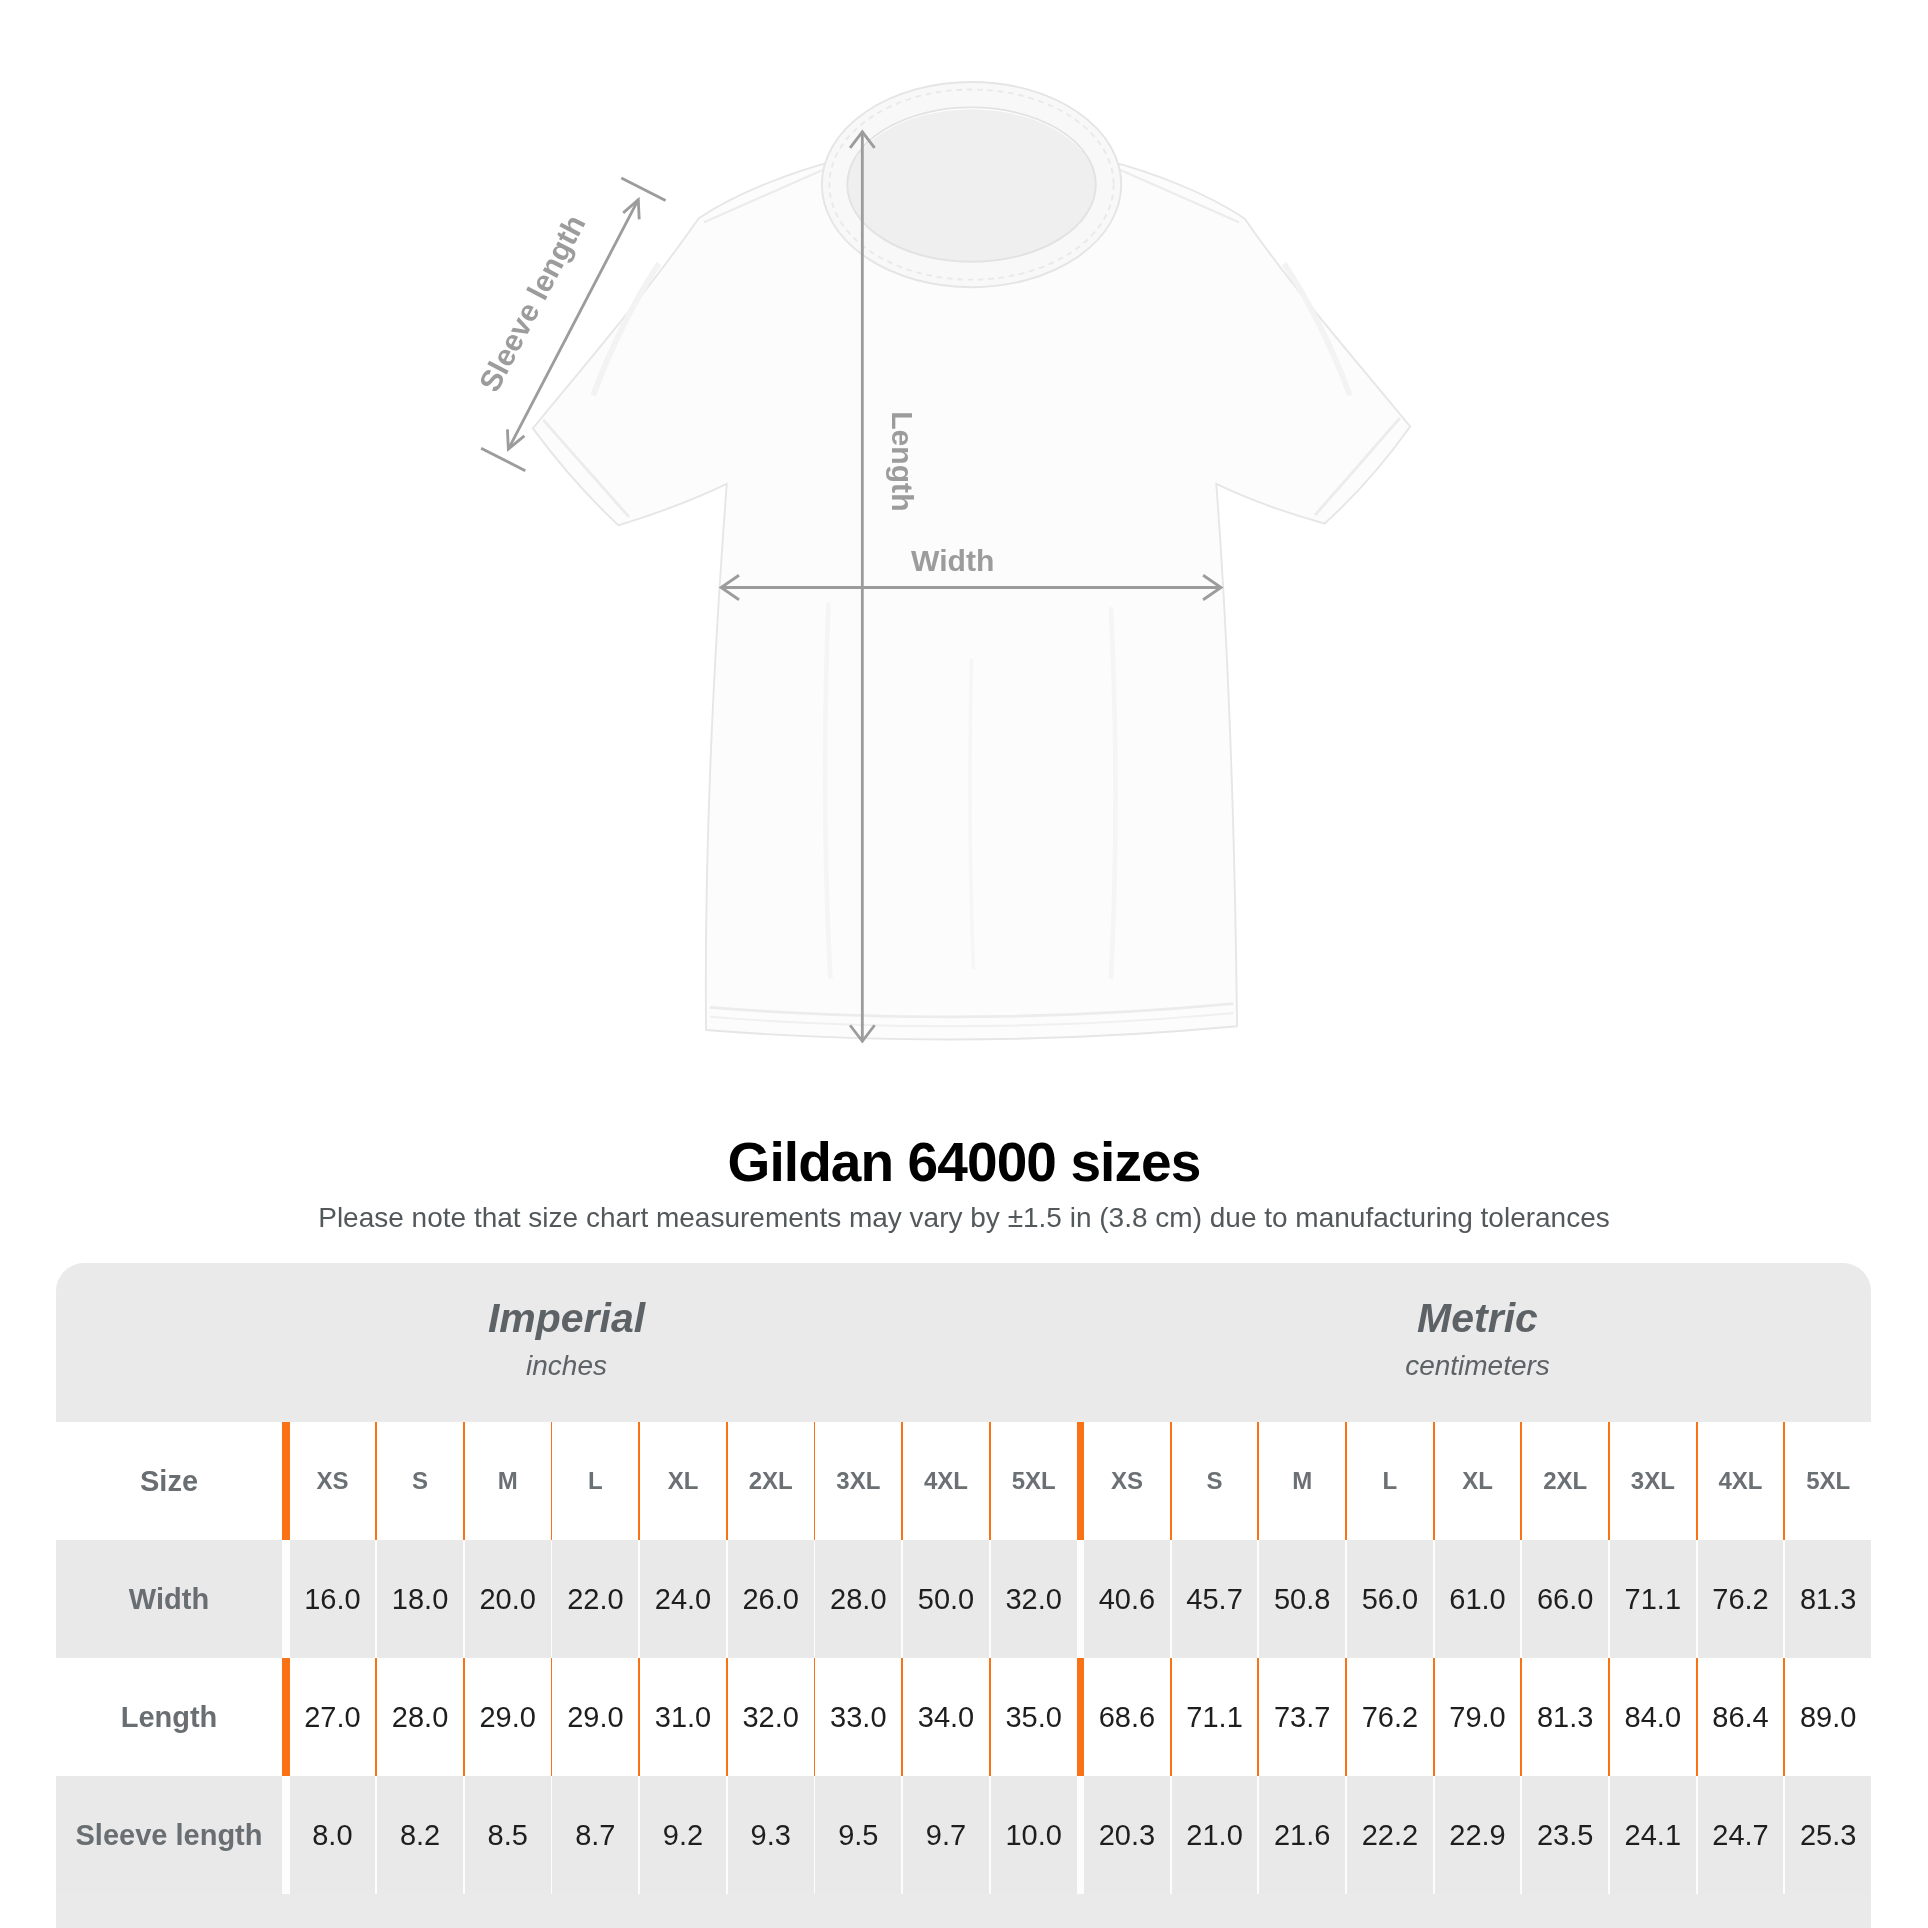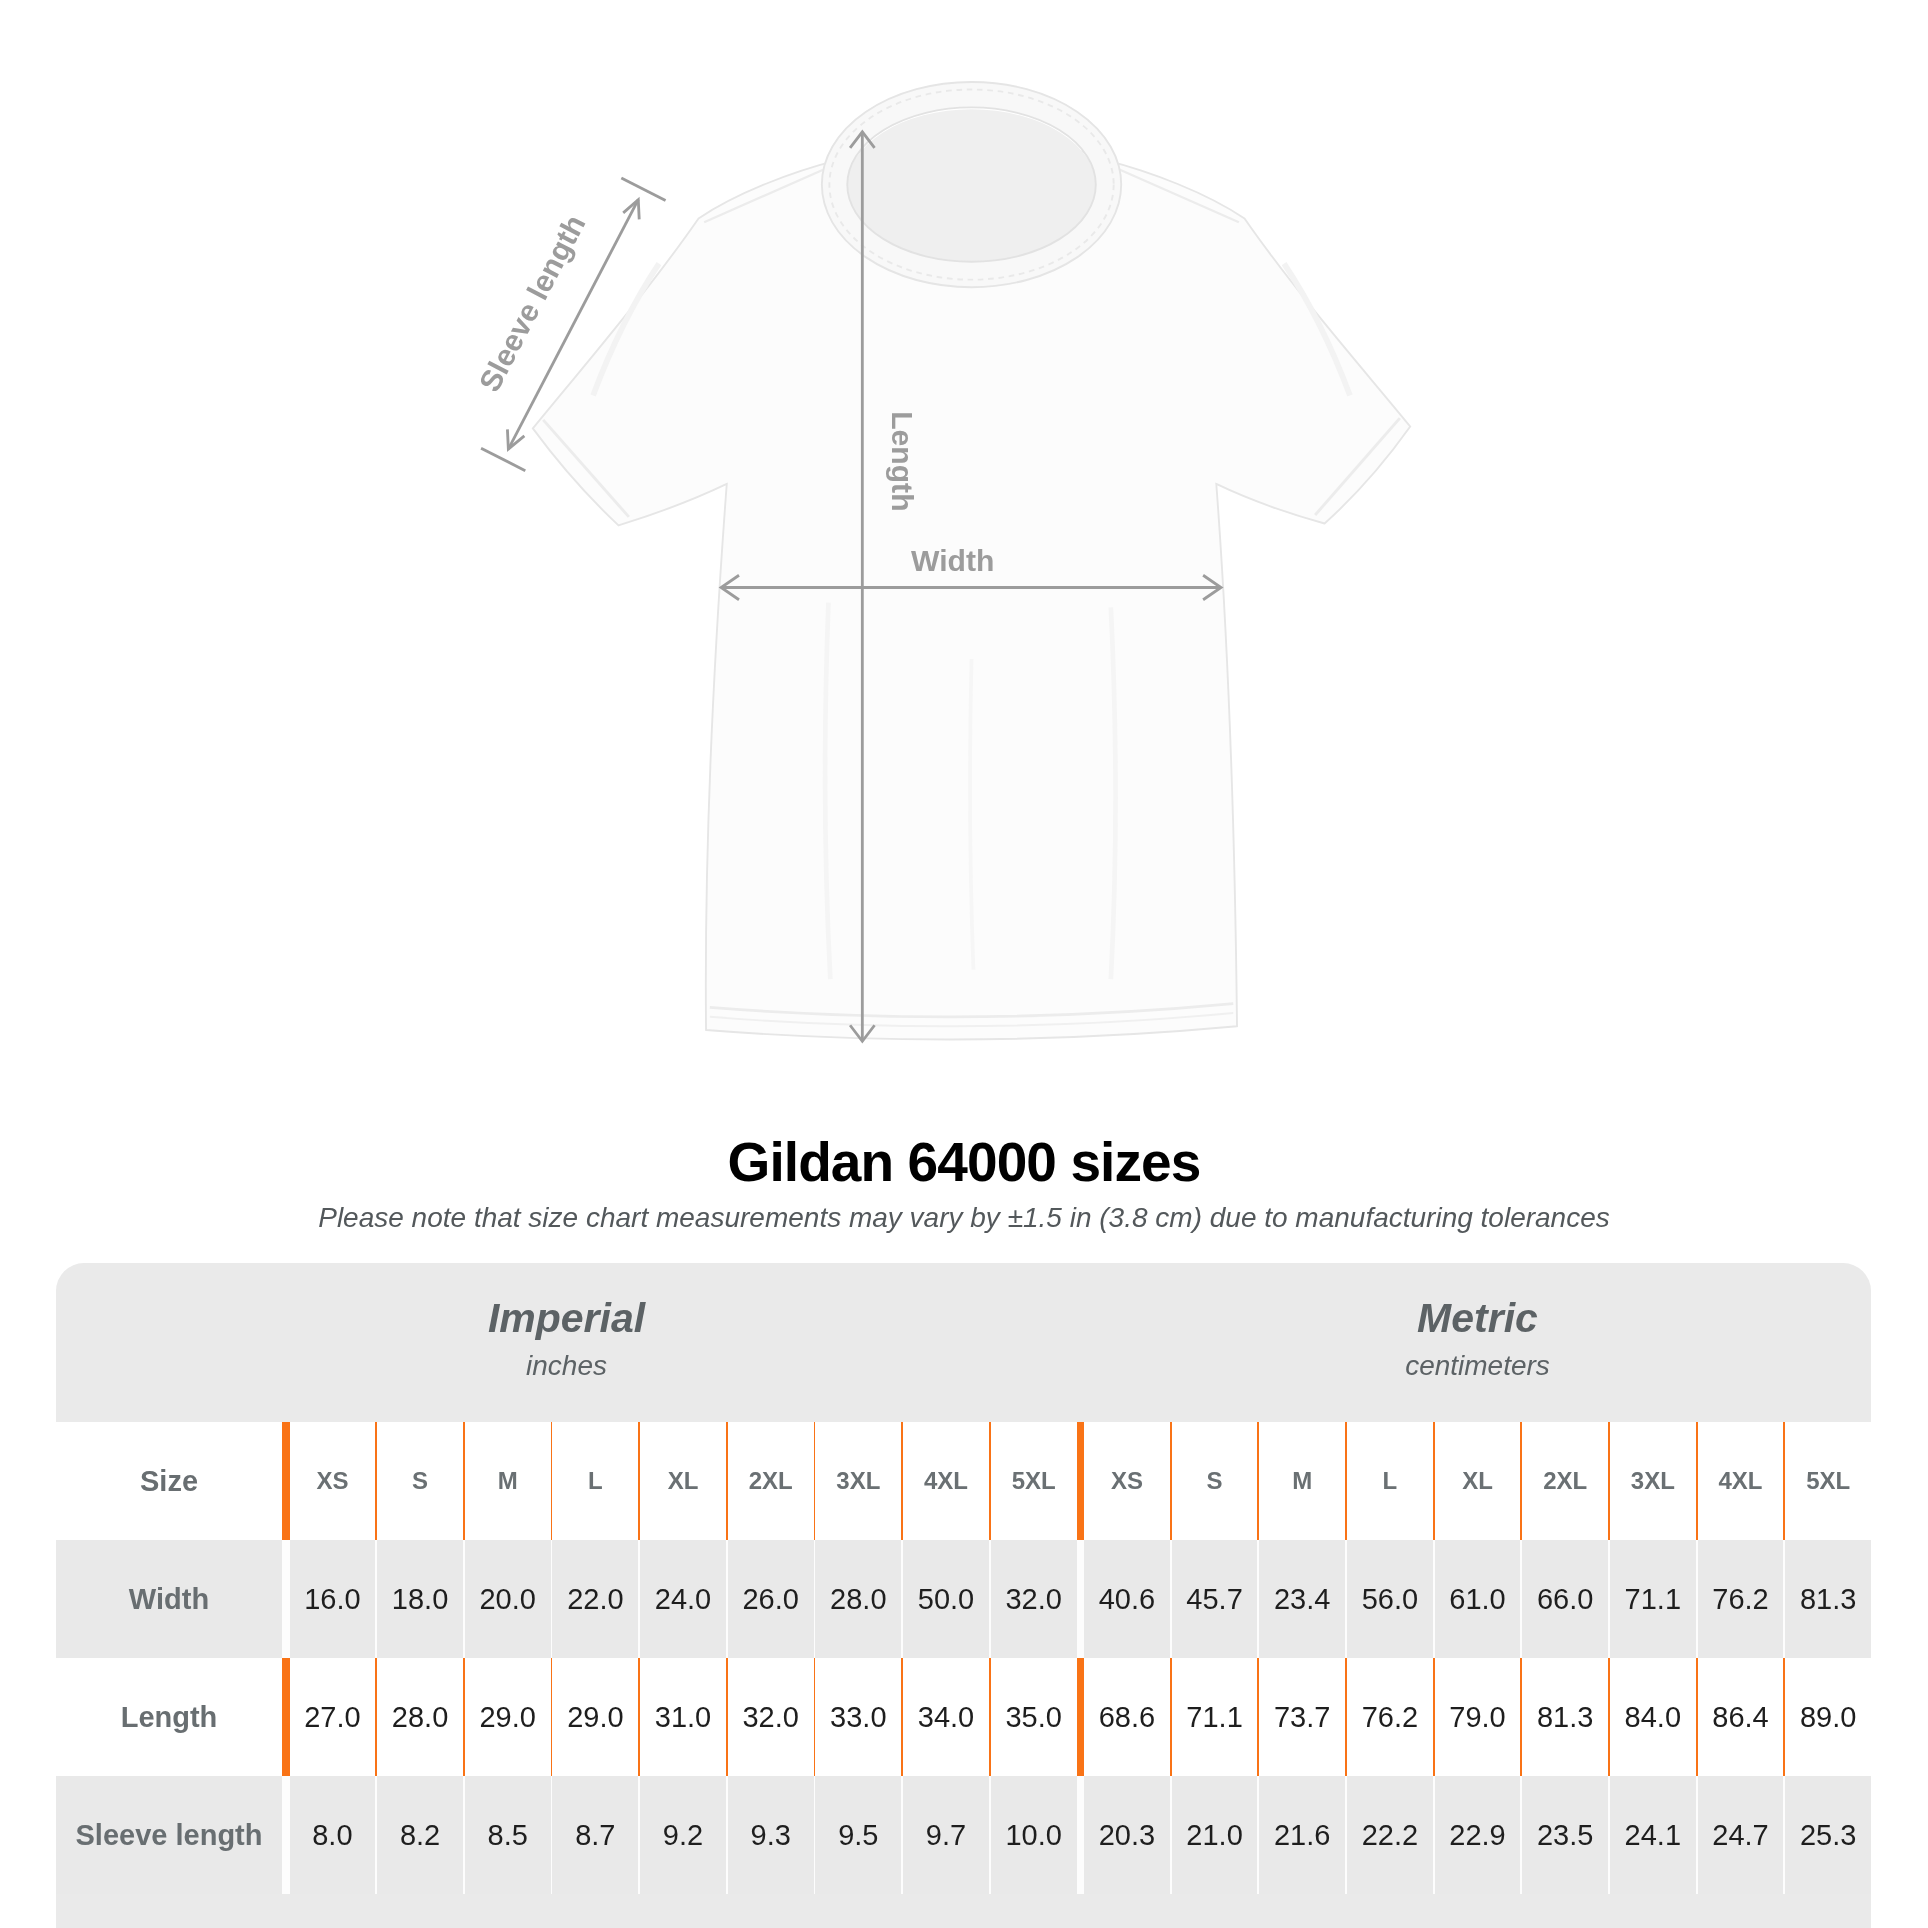--- a/index.html
+++ b/index.html
@@ -4,21 +4,21 @@
 <style>
   html,body{margin:0;padding:0;background:#fff;}
   body{width:1928px;height:1928px;font-family:"Liberation Sans",sans-serif;position:relative;}
   #canvas{position:absolute;left:0;top:0;width:1928px;height:1928px;background:#ffffff;overflow:hidden;}
 
   .shirt-svg{position:absolute;left:0;top:0;}
 
   .page-title{position:absolute;left:0;top:1130px;width:1928px;text-align:center;
     font-size:55px;font-weight:bold;color:#000000;letter-spacing:-0.9px;}
   .page-subtitle{position:absolute;left:0;top:1202px;width:1928px;text-align:center;
-    font-size:28px;font-style:italic;color:#53585b;}
+    font-size:28px;color:#53585b;}
 
   .panel{position:absolute;left:56px;top:1263px;width:1815px;height:816px;
     background:#eaeaea;border-radius:28px;overflow:hidden;}
 
   .group-headers{position:absolute;left:0;top:0;width:1815px;height:159px;}
   .group{position:absolute;top:0;height:159px;text-align:center;}
   .group.imperial{left:0;width:1021px;}
   .group.metric{left:1028px;width:787px;}
   .group-label{margin-top:32px;font-size:41px;font-weight:bold;font-style:italic;color:#5c6265;}
   .group-sublabel{margin-top:7.5px;font-size:28px;font-style:italic;color:#5c6265;}
@@ -153,21 +153,21 @@
         <div class="cell data val">18.0</div>
         <div class="cell data val">20.0</div>
         <div class="cell data val">22.0</div>
         <div class="cell data val">24.0</div>
         <div class="cell data val">26.0</div>
         <div class="cell data val">28.0</div>
         <div class="cell data val">50.0</div>
         <div class="cell data val">32.0</div>
         <div class="cell data val gapL">40.6</div>
         <div class="cell data val">45.7</div>
-        <div class="cell data val">23.4</div>
+        <div class="cell data val">50.8</div>
         <div class="cell data val">56.0</div>
         <div class="cell data val">61.0</div>
         <div class="cell data val">66.0</div>
         <div class="cell data val">71.1</div>
         <div class="cell data val">76.2</div>
         <div class="cell data val">81.3</div>
       </div>
 
       <div class="trow white">
         <div class="cell rlabel">Length</div>

